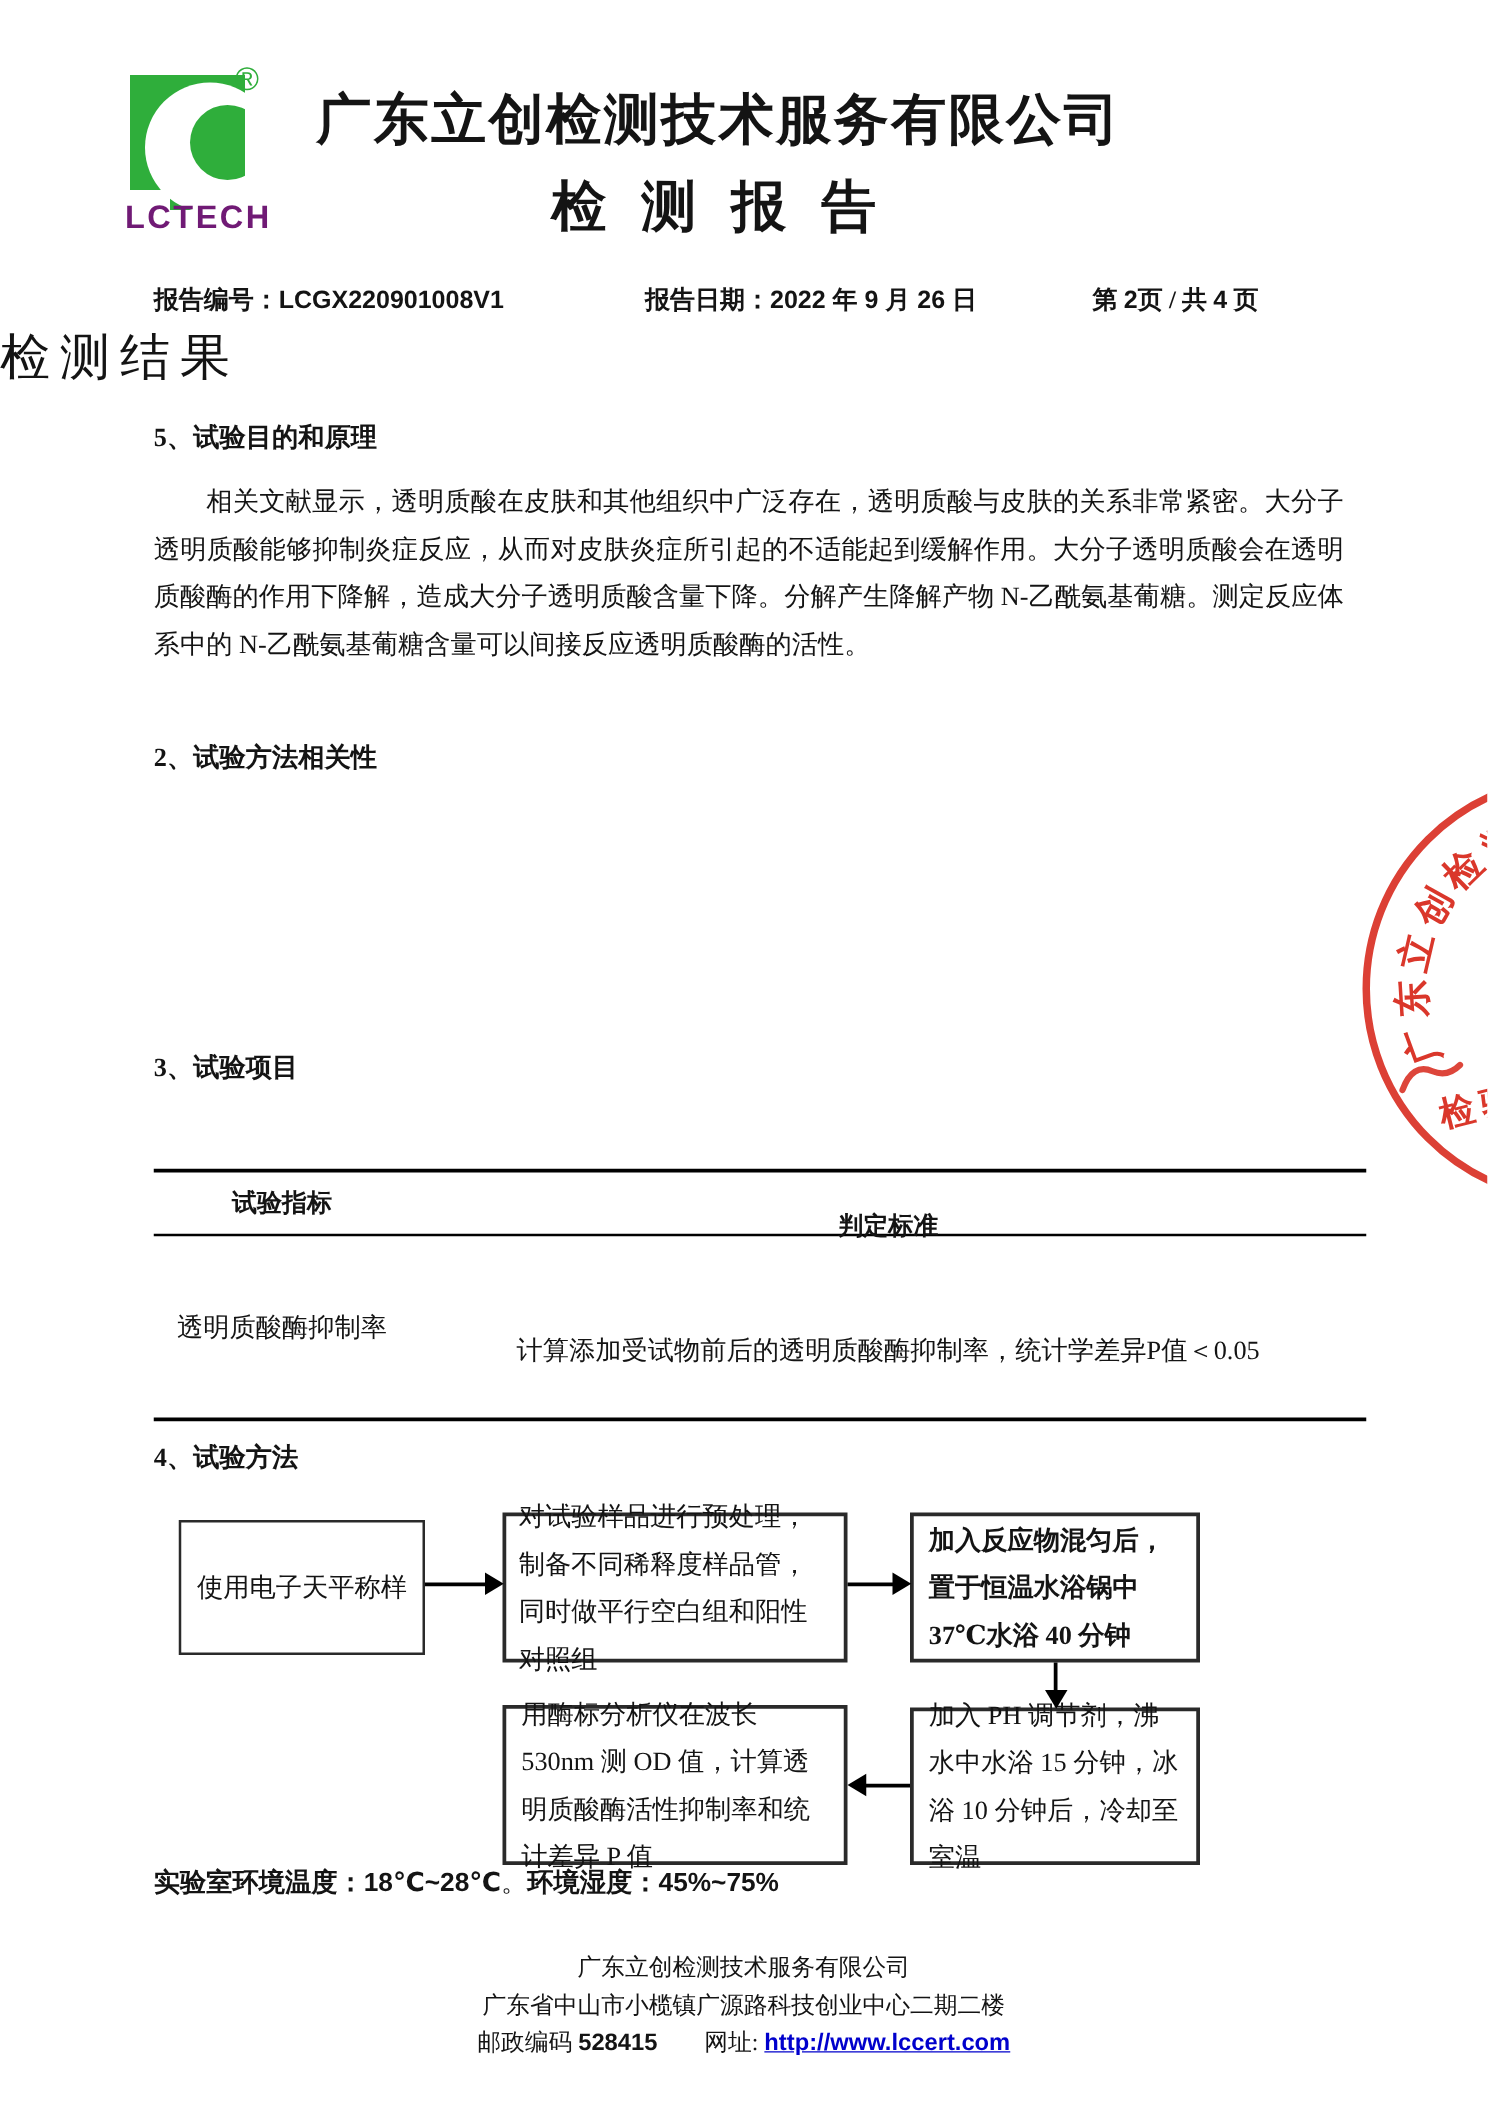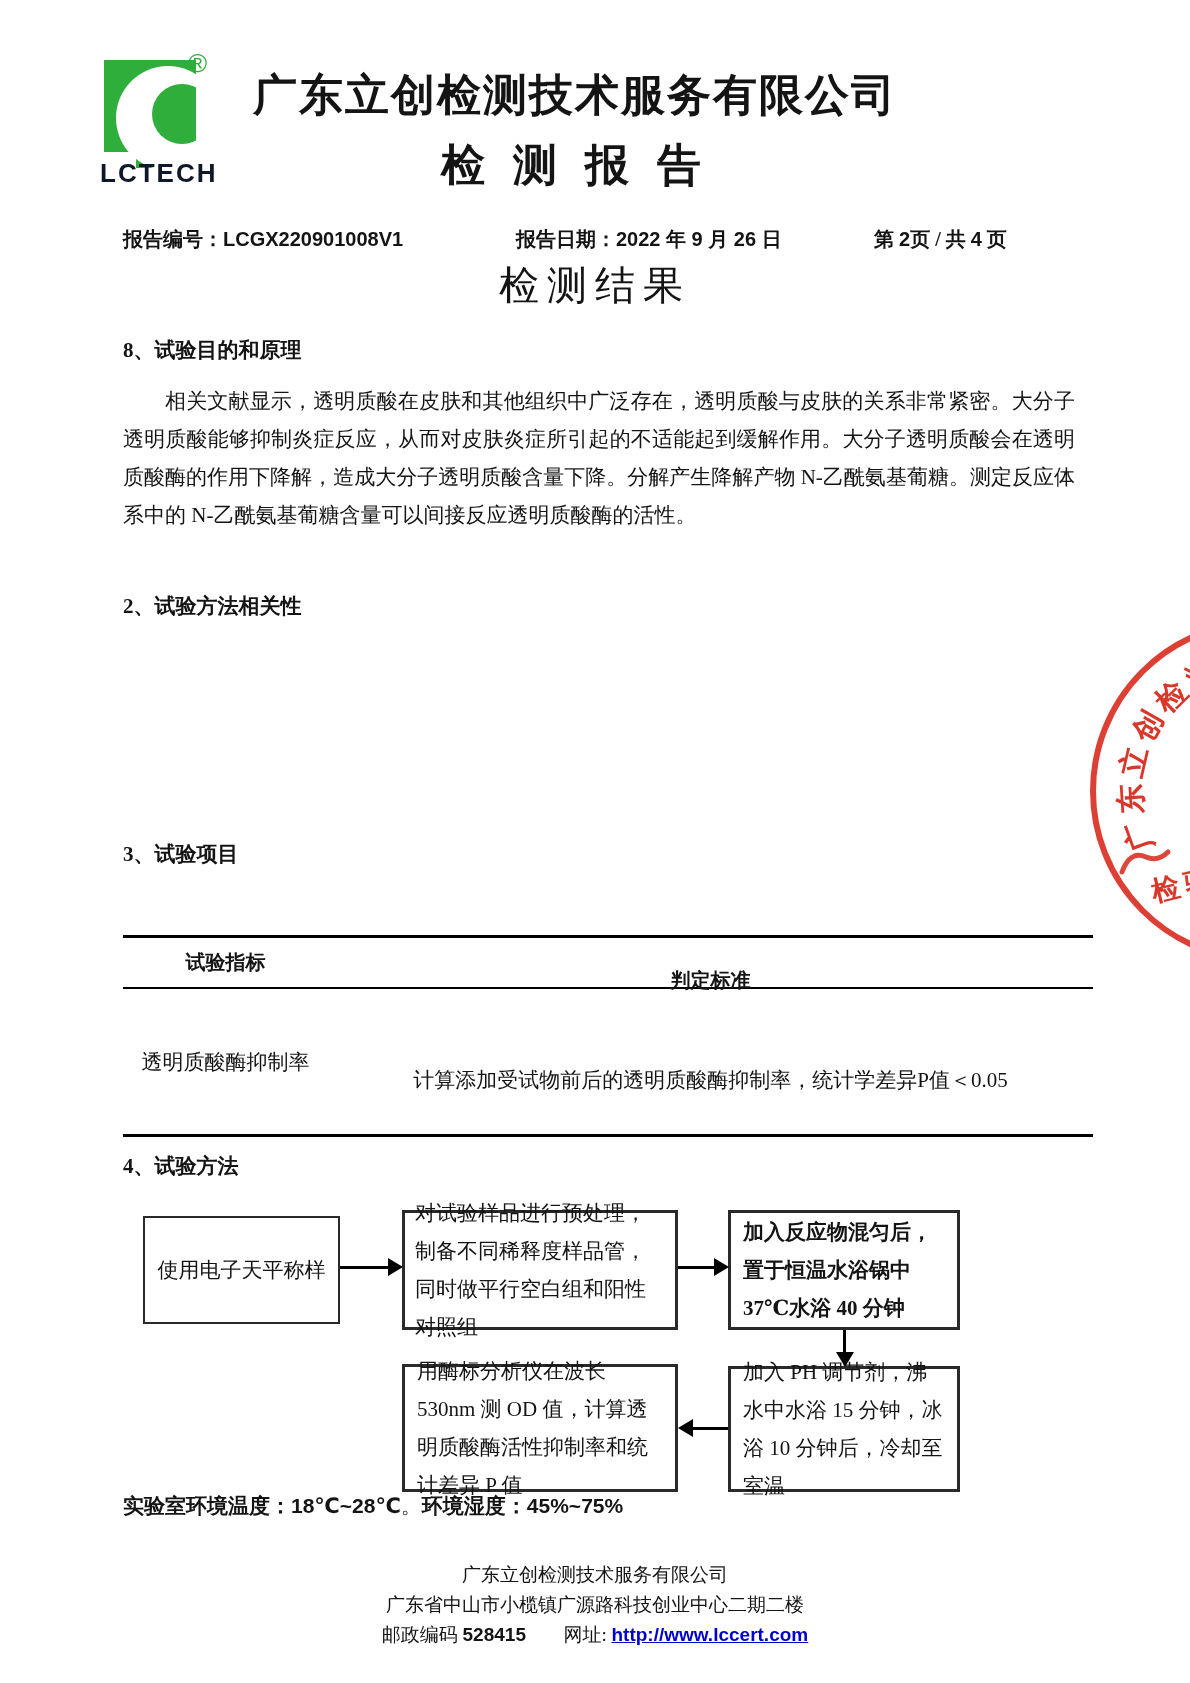--- a/index.html
+++ b/index.html
@@ -2,38 +2,38 @@
 <html><head>
 <meta charset="utf-8">
 <style>
   html,body{margin:0;padding:0;background:#ffffff;}
   .page{position:relative;width:1190px;height:1683px;background:#fff;overflow:hidden;
         font-family:"Liberation Serif","DejaVu Serif",serif;color:#141414;}
   .abs{position:absolute;}
 
   
   .logo{left:96px;top:50px;width:130px;height:140px;}
-  .logo-brand{left:100px;top:158px;width:110px;text-align:center;color:#0f172a;
+  .logo-brand{left:100px;top:158px;width:110px;text-align:center;color:#701a75;
         font-family:"Liberation Sans","DejaVu Sans",sans-serif;font-weight:bold;
         font-size:26px;letter-spacing:2px;}
   .reg-mark{left:188px;top:48px;color:#2fae3b;font-size:26px;
         font-family:"Liberation Sans",sans-serif;}
   .company-name{left:0;top:66px;width:1150px;text-align:center;
         font-size:44px;font-weight:bold;letter-spacing:2px;}
   .doc-title{left:0;top:136px;width:1170px;text-align:center;
         font-size:44px;font-weight:bold;letter-spacing:28px;}
 
   .meta{top:226px;font-size:20px;font-weight:bold;white-space:nowrap;}
   .meta-left{left:123px;}
   .meta-mid{left:516px;}
   .meta-right{left:874px;}
   .lbl{font-family:"Liberation Serif","DejaVu Serif",serif;font-weight:bold;}
   .val{font-family:"Liberation Sans","DejaVu Sans",sans-serif;font-weight:bold;}
 
-  .result-title{left:0;top:258px;width:1190px;text-align:center;
+  .result-title{left:0;top:258px;width:1190px;text-align:left;
         font-size:40px;letter-spacing:8px;}
 
   
   .sec-h{left:123px;font-size:21px;font-weight:bold;}
   .sec1-h{top:336px;}
   .para{left:123px;width:952px;font-size:21px;line-height:38px;
         text-align:justify;text-indent:2em;}
   .para1{top:382px;}
   .sec2-h{top:592px;}
   .para2{top:638px;}
@@ -123,21 +123,21 @@
   </div>
   <div class="abs meta meta-mid">
     <span class="lbl">报告日期：</span><span class="val">2022 年 9 月 26 日</span>
   </div>
   <div class="abs meta meta-right">
     <span class="lbl">第 </span><span class="val">2</span><span class="lbl">页</span><span class="lbl"> / </span><span class="lbl">共 </span><span class="val">4</span><span class="lbl"> 页</span>
   </div>
 
   <div class="abs result-title">检测结果</div>
 
-  <div class="abs sec-h sec1-h">8、试验目的和原理</div>
+  <div class="abs sec-h sec1-h">5、试验目的和原理</div>
   <div class="abs para para1">相关文献显示，透明质酸在皮肤和其他组织中广泛存在，透明质酸与皮肤的关系非常紧密。大分子透明质酸能够抑制炎症反应，从而对皮肤炎症所引起的不适能起到缓解作用。大分子透明质酸会在透明质酸酶的作用下降解，造成大分子透明质酸含量下降。分解产生降解产物 N-乙酰氨基葡糖。测定反应体系中的 N-乙酰氨基葡糖含量可以间接反应透明质酸酶的活性。</div>
 
   <div class="abs sec-h sec2-h">2、试验方法相关性</div>
 
   <div class="abs sec-h sec3-h">3、试验项目</div>
   <div class="abs ttable">
     <div class="t-head">
       <div class="t-c1">试验指标</div>
       <div class="t-c2">判定标准</div>
     </div>

